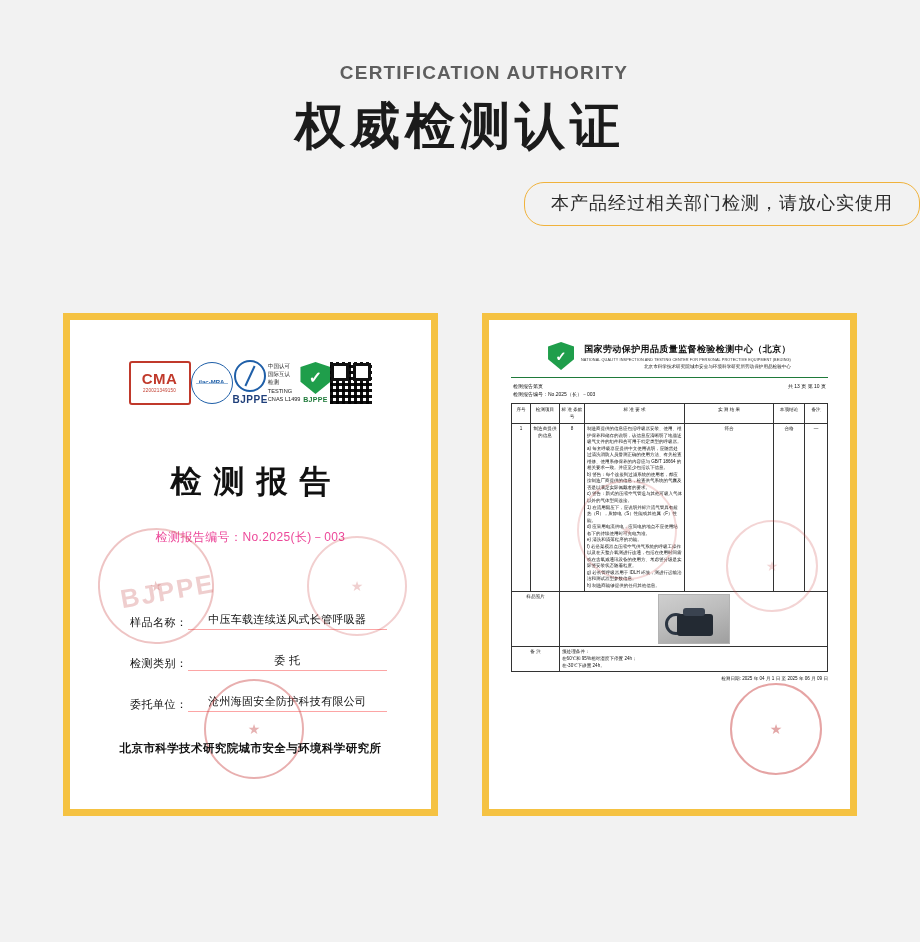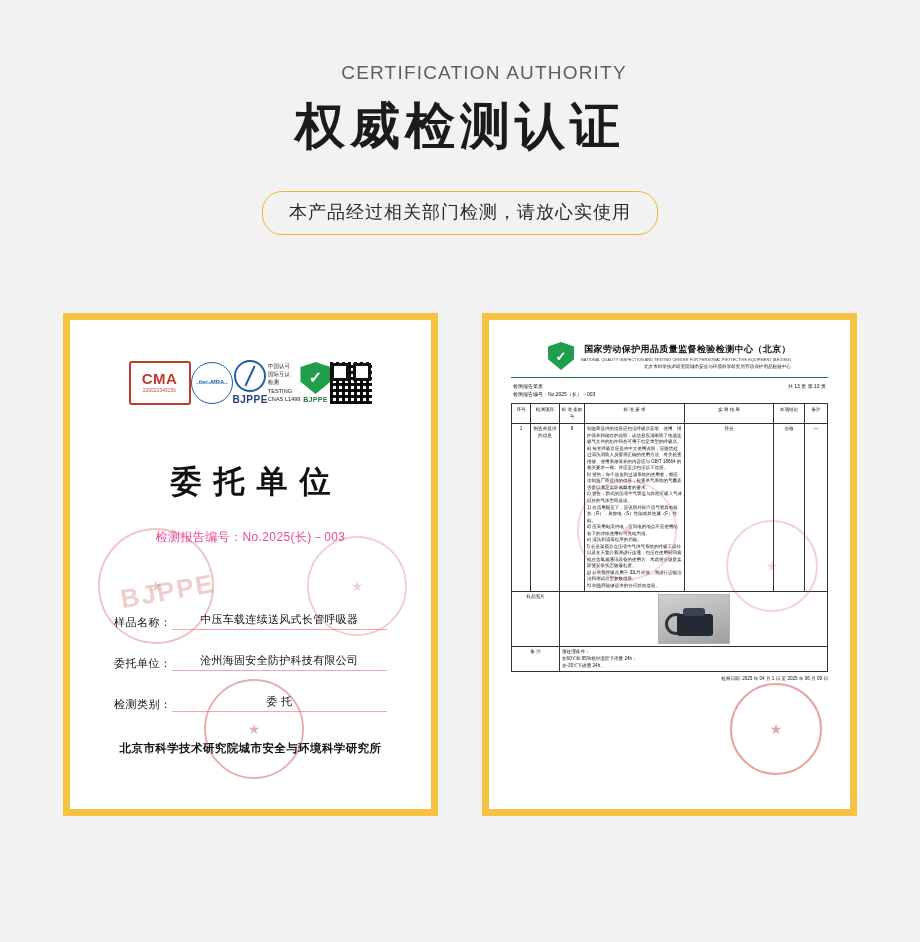--- a/index.html
+++ b/index.html
@@ -24,35 +24,35 @@
 
   
   .header {
     padding-top: 62px;
     text-align: center;
   }
   .eyebrow {
     font-size: 19px;
     letter-spacing: 1.2px;
     color: #5e5e5e;
-    font-weight: 400;
+    font-weight: 700;
     margin-left: 48px;
   }
   .main-title {
     margin-top: 14px;
     font-size: 50px;
     font-weight: bold;
     letter-spacing: 5px;
     color: #1b1b1b;
     line-height: 1.12;
   }
   .subtitle-wrap {
-    margin-top: 37px;
+    margin-top: 28px;
     display: flex;
-    justify-content: center;
+    justify-content: flex-end;
   }
   .subtitle {
     border: 1px solid #f0b23c;
     border-radius: 20px;
     padding: 8px 26px 10px 26px;
     font-size: 18px;
     color: #2a2a2a;
     letter-spacing: 1px;
     background: transparent;
   }
@@ -200,21 +200,21 @@
     margin-top: 66px;
     padding: 0 34px;
   }
   .field-row {
     display: flex;
     align-items: flex-end;
     font-size: 11px;
     color: #111;
     margin-bottom: 23px;
   }
-  .field-label { white-space: nowrap; letter-spacing: 0.5px; }
+  .field-label { white-space: nowrap; letter-spacing: 0.5px; margin-left: 16px; }
   .field-value {
     flex: 1;
     border-bottom: 1px solid #fca5a5;
     text-align: center;
     padding-bottom: 2px;
     font-size: 11px;
     letter-spacing: 0.3px;
   }
 
   .issuer {
@@ -411,40 +411,40 @@
           </div>
           <div class="logo-bjppe">
             <div class="shield">
                 <span class="tick">✓</span>
               </div>
             <div class="bjppe-txt">BJPPE</div>
           </div>
           <div class="qr"></div>
         </div>
 
-        <div class="report-title">委托单位</div>
+        <div class="report-title">检测报告</div>
         <div class="report-no">检测报告编号：No.2025(长)－003</div>
 
         <div class="watermark-text" style="left:40px; top:246px;">BJPPE</div>
 
         <div class="seal star seal-big"></div>
         <div class="seal star seal-mid"></div>
 
         <div class="fields">
           <div class="field-row">
             <span class="field-label">样品名称：</span>
             <span class="field-value">中压车载连续送风式长管呼吸器</span>
           </div>
           <div class="field-row">
+            <span class="field-label">检测类别：</span>
+            <span class="field-value">委  托</span>
+          </div>
+          <div class="field-row">
             <span class="field-label">委托单位：</span>
             <span class="field-value">沧州海固安全防护科技有限公司</span>
-          </div>
-          <div class="field-row">
-            <span class="field-label">检测类别：</span>
-            <span class="field-value">委  托</span>
           </div>
         </div>
 
         <div class="seal star seal-bottom"></div>
 
         <div class="issuer">
           <div>北京市科学技术研究院城市安全与环境科学研究所</div>
         </div>
 
       </div>

